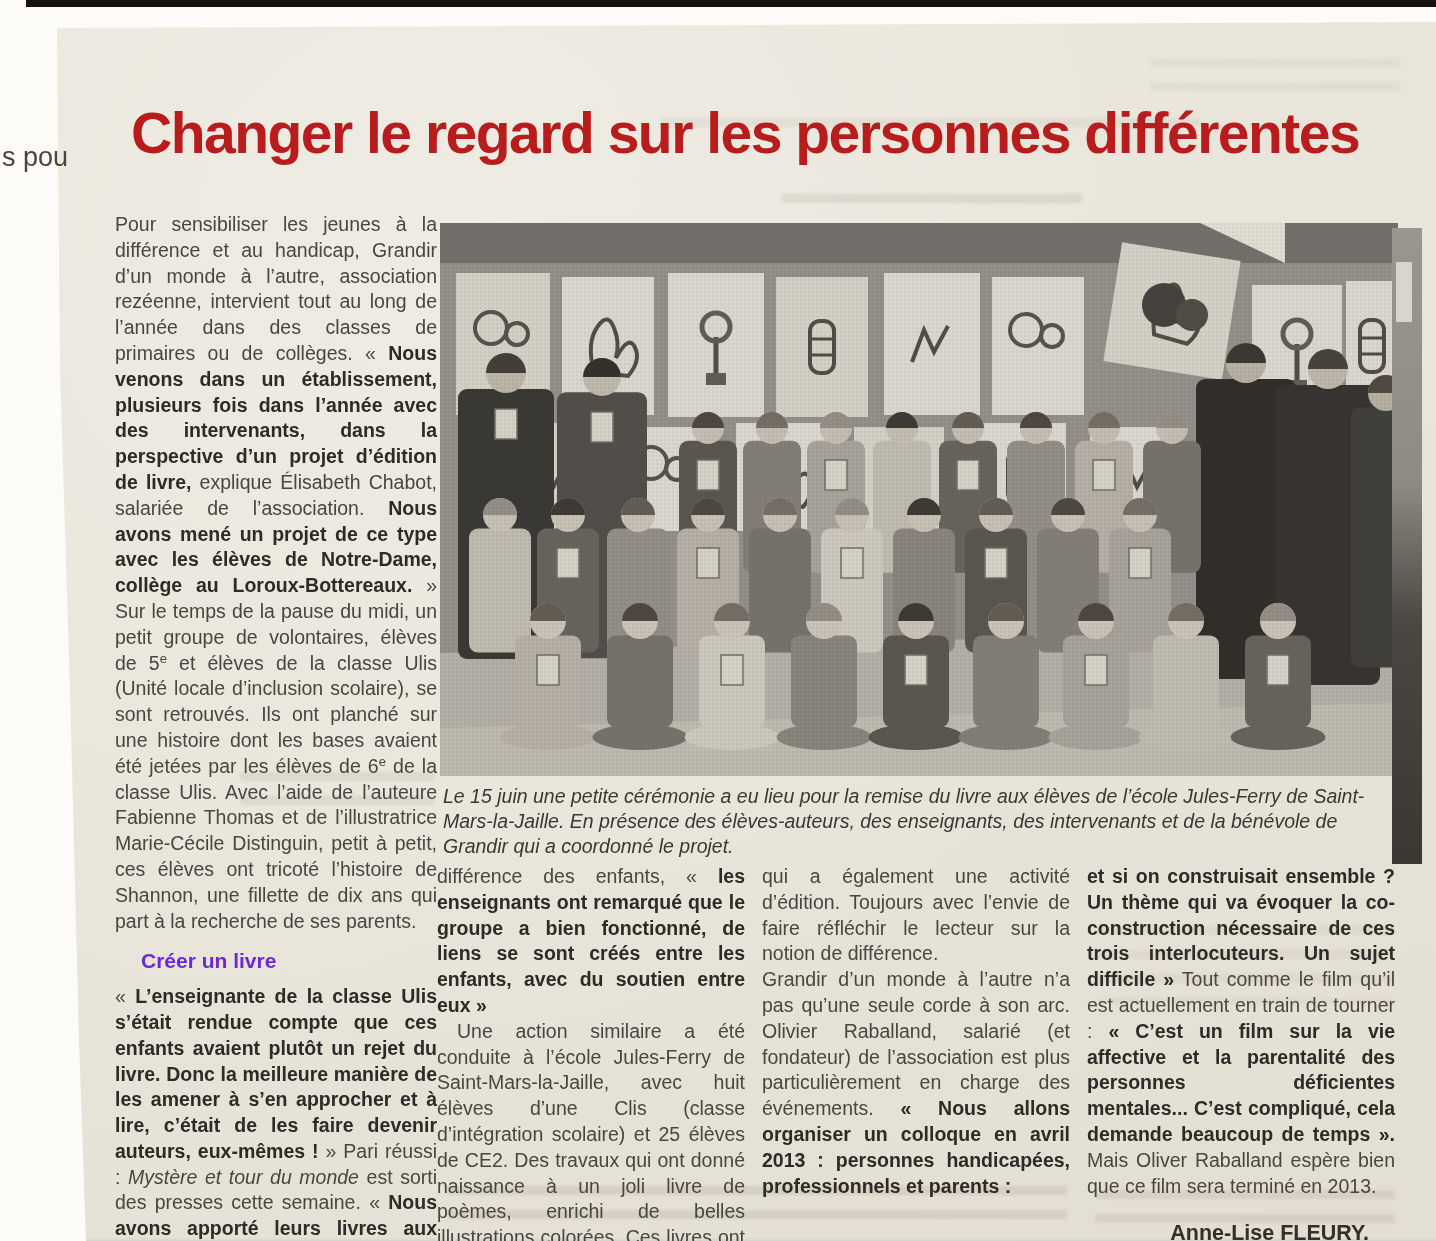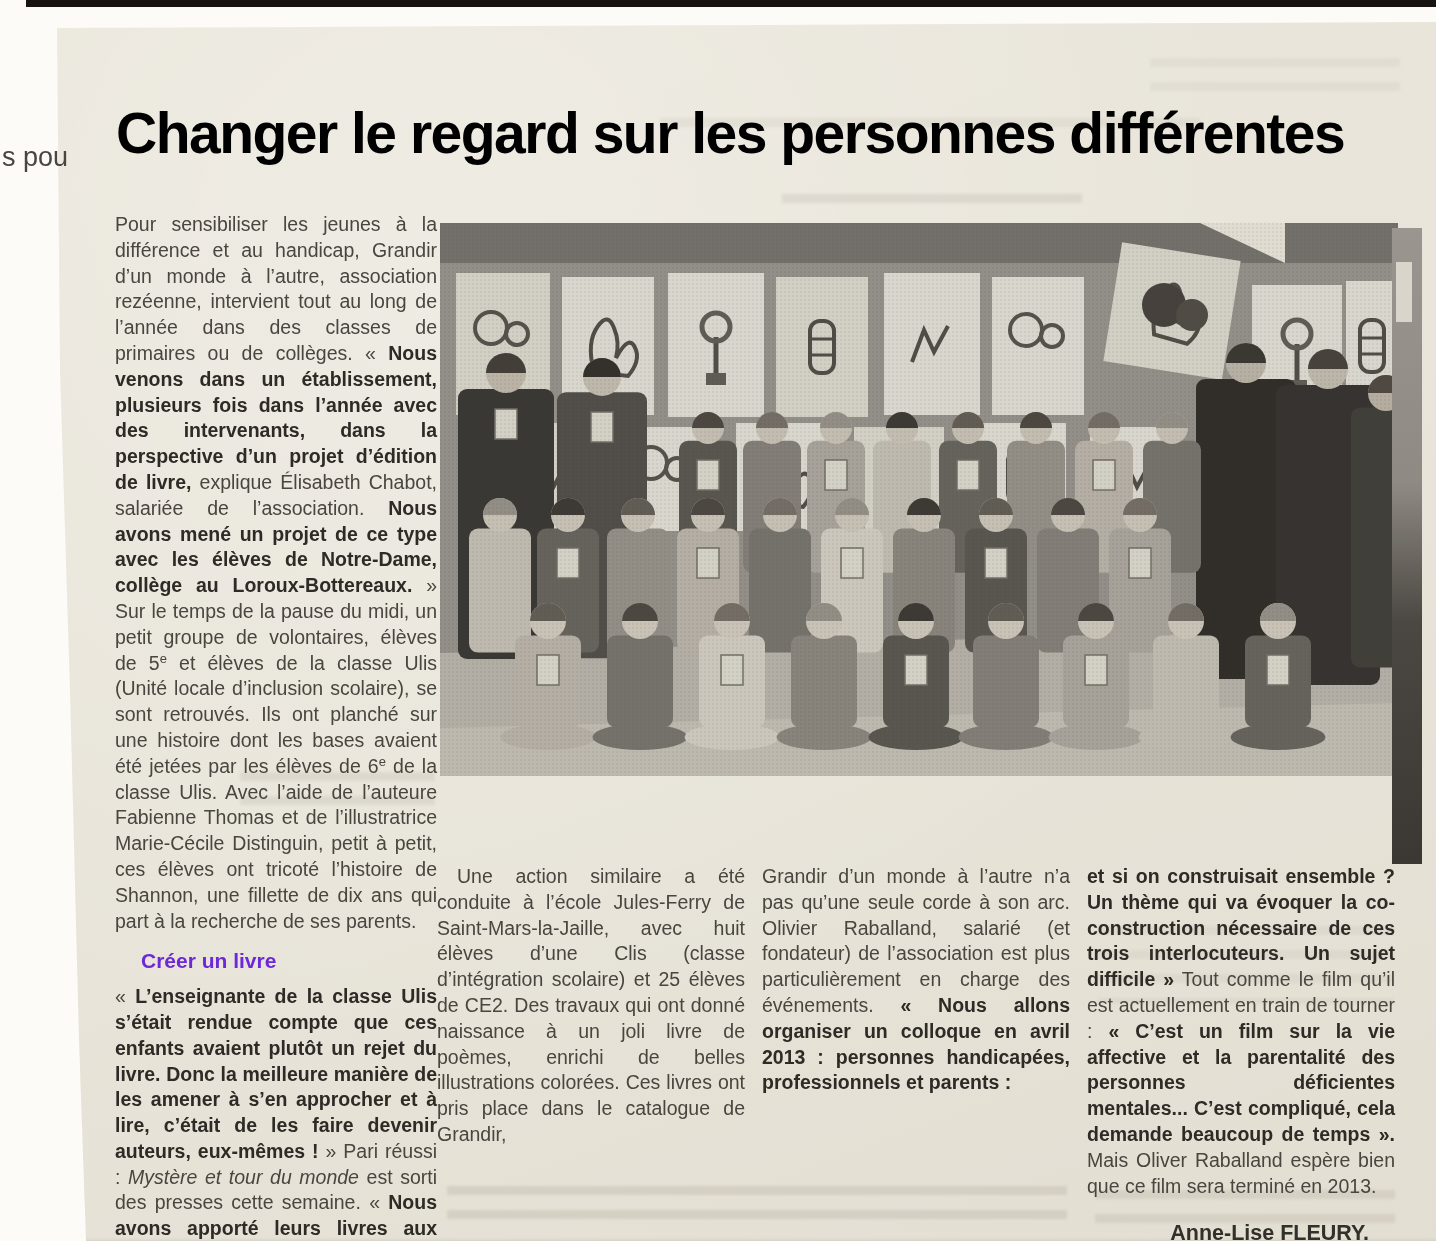--- a/index.html
+++ b/index.html
@@ -8,22 +8,22 @@
   #scan-top-strip{position:absolute;left:26px;top:0;right:0;height:7px;background:#161310;}
   #paper{position:absolute;inset:0;
          background:
            radial-gradient(ellipse at 30% 20%, rgba(255,255,255,.25), rgba(0,0,0,0) 60%),
            linear-gradient(160deg, #eae6db 0%, #e8e4d9 55%, #e3ded2 100%);
          clip-path:polygon(57px 28px,1436px 22px,1436px 1241px,86px 1241px,79px 1040px,70px 690px,60px 370px);
          box-shadow:inset 2px 0 4px rgba(0,0,0,.12);}
   .edge-frag{position:absolute;left:2px;top:142px;font-size:27px;color:#4a4540;}
 
   
-  .headline{position:absolute;left:116px;top:62px;width:1250px;
-            font-size:57px;font-weight:bold;letter-spacing:-1.5px;color:#000000;}
+  .headline{position:absolute;left:131px;top:62px;width:1250px;
+            font-size:57px;font-weight:bold;letter-spacing:-1.5px;color:#b91c1c;}
   .standfirst{position:absolute;left:118px;top:134px;width:1200px;
               font-size:27.5px;line-height:34px;color:#413d37;}
 
   
   .col{position:absolute;font-size:19.5px;line-height:25.8px;color:#49453f;
        text-align:justify;hyphens:auto;-webkit-hyphens:auto;}
   .col p{margin:0;}
   .col p.ind{text-indent:20px;}
   .col .b{font-weight:bold;color:#2e2a26;}
   .col .i{font-style:italic;}
@@ -305,26 +305,29 @@
         <rect x="827" y="432" width="22" height="30" fill="#d9d5cb" stroke="#6b675f" stroke-width="1.5"></rect>
         <rect x="0" y="0" width="958" height="553" fill="#b0aba2" opacity="0.12"></rect>
         <defs>
           <pattern id="dots" width="4" height="4" patternUnits="userSpaceOnUse">
             <circle cx="1" cy="1" r="0.8" fill="#2e2a25" opacity="0.16"></circle>
           </pattern>
         </defs>
         <rect x="0" y="0" width="958" height="553" fill="url(#dots)"></rect>
       </svg>
   </div>
+  <div class="caption">Le 15 juin une petite cérémonie a eu lieu pour la remise du livre aux élèves de l’école Jules-Ferry de Saint-Mars-la-Jaille. En présence des élèves-auteurs, des enseignants, des intervenants et de la bénévole de Grandir qui a coordonné le projet.</div>
 
   <div id="col2" class="col">
+    <p><span>différence des enfants, « </span><span class="b">les enseignants ont remarqué que le groupe a bien fonctionné, de liens se sont créés entre les enfants, avec du soutien entre eux »</span></p>
     <p class="ind"><span>Une action similaire a été conduite à l’école Jules-Ferry de Saint-Mars-la-Jaille, avec huit élèves d’une Clis (classe d’intégration scolaire) et 25 élèves de CE2. Des travaux qui ont donné naissance à un joli livre de poèmes, enrichi de belles illustrations colorées. Ces livres ont pris place dans le catalogue de Grandir,</span></p>
   </div>
 
   <div id="col3" class="col">
+    <p><span>qui a également une activité d’édition. Toujours avec l’envie de faire réfléchir le lecteur sur la notion de différence.</span></p>
     <p><span>Grandir d’un monde à l’autre n’a pas qu’une seule corde à son arc. Olivier Raballand, salarié (et fondateur) de l’association est plus particulièrement en charge des événements. </span><span class="b">« Nous allons organiser un colloque en avril 2013 : personnes handicapées, professionnels et parents :</span></p>
   </div>
 
   <div id="col4" class="col">
     <p><span class="b">et si on construisait ensemble ? Un thème qui va évoquer la co-construction nécessaire de ces trois interlocuteurs. Un sujet difficile »</span><span> Tout comme le film qu’il est actuellement en train de tourner : </span><span class="b">« C’est un film sur la vie affective et la parentalité des personnes déficientes mentales... C’est compliqué, cela demande beaucoup de temps ».</span><span> Mais Oliver Raballand espère bien que ce film sera terminé en 2013.</span></p>
     <div class="byline">Anne-Lise FLEURY.</div>
   </div>
 
   <div class="edge-strip"></div>
 </div>

